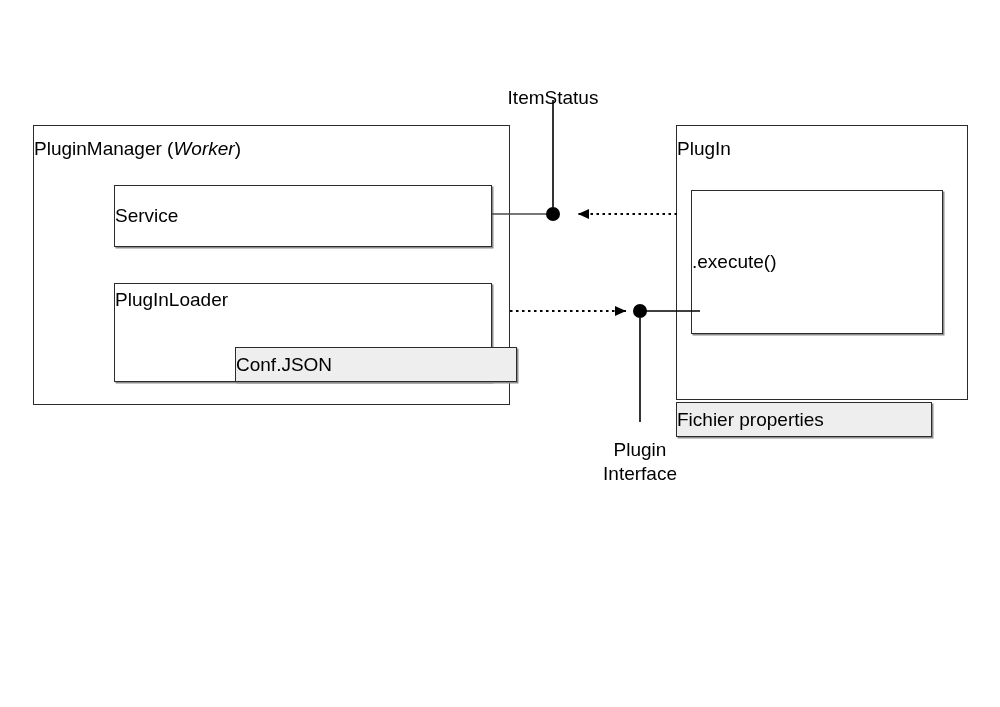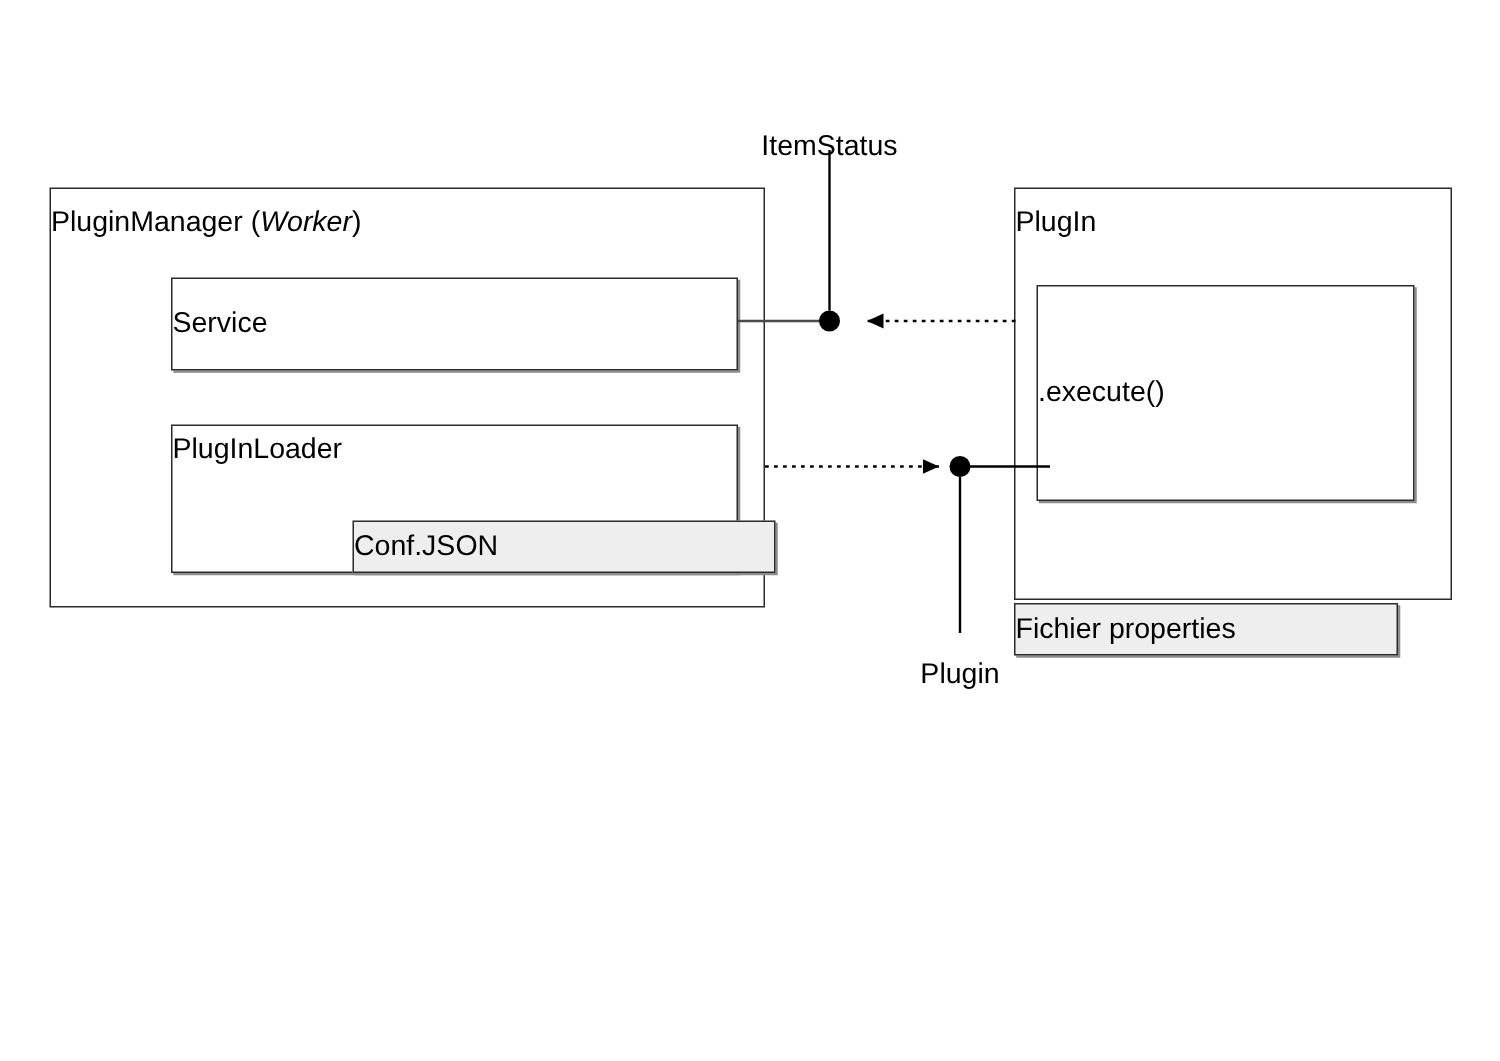--- a/index.html
+++ b/index.html
@@ -136,15 +136,16 @@
       <line x1="640" y1="318" x2="640" y2="422" stroke="#000000" stroke-width="1.6"></line>
     </g>
   </svg>
 
   <div class="wire-label" style="left:453px; top:74px; width:200px;">
     <span class="lbl-line">ItemStatus</span>
   </div>
 
   <div class="wire-label" style="left:540px; top:426px; width:200px;">
     <span class="lbl-line">Plugin</span>
+    <span class="lbl-line">Interface</span>
   </div>
 
 </div>
 
 </body></html>

